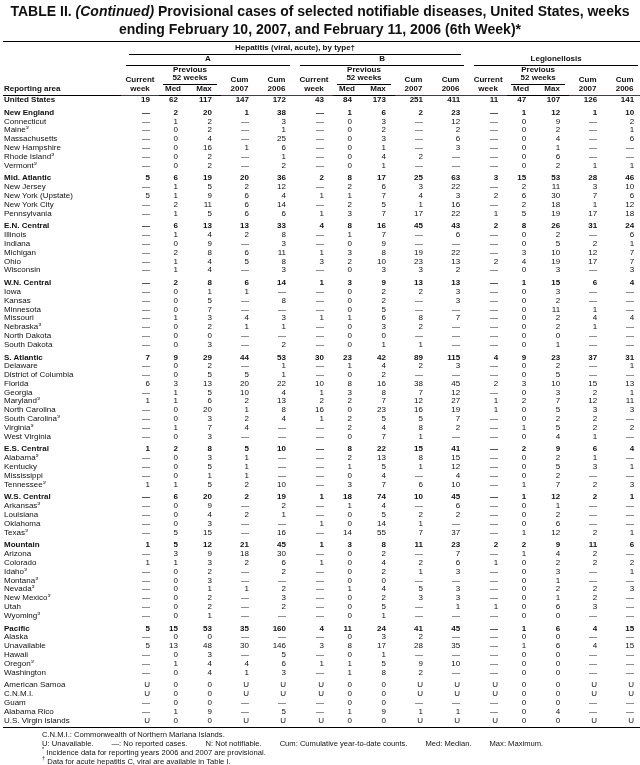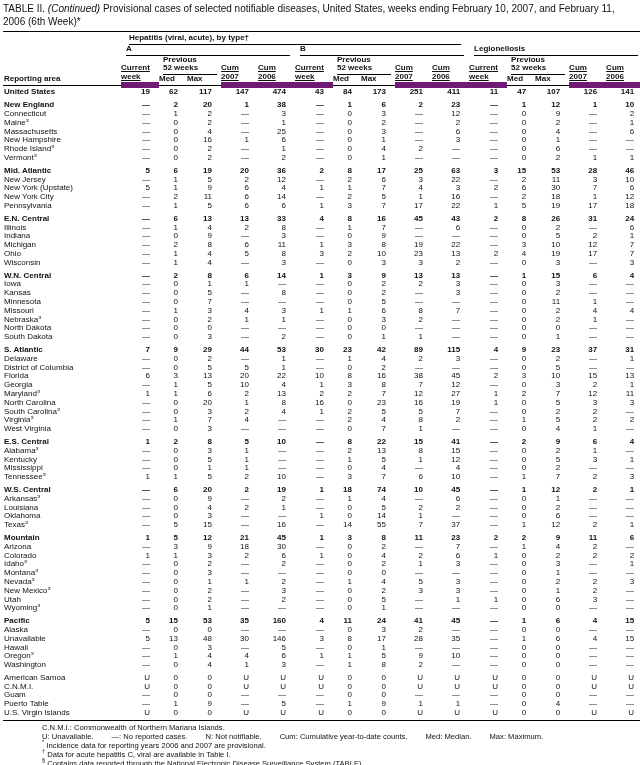--- a/index.html
+++ b/index.html
@@ -2,36 +2,36 @@
 <html><head>
 <meta charset="utf-8">
 <style>
   * { margin: 0; padding: 0; box-sizing: border-box; }
   html, body { background: #ffffff; }
   body {
     width: 640px; height: 765px;
     font-family: "Liberation Sans", "DejaVu Sans", sans-serif;
     color: #111; padding: 3px 3px 0 3px; overflow: hidden;
   }
-  .title { font-size: 10px; font-weight: normal; line-height: 1.25; letter-spacing: 0; }
+  .title { font-size: 14px; font-weight: bold; line-height: 1.25; letter-spacing: 0; text-align: center; }
   .title .cont { font-style: italic; }
 
   table.stats {
     width: 100%; border-collapse: collapse; table-layout: fixed;
     margin-top: 3px; border-top: 1.5px solid #000;
   }
   th, td { font-size: 8px; line-height: 8.8px; vertical-align: bottom; }
-  thead th { font-weight: bold; text-align: left; vertical-align: bottom; padding: 0; }
+  thead th { font-weight: bold; text-align: center; vertical-align: bottom; padding: 0; }
   th.area-th { text-align: left; vertical-align: bottom; border-bottom: 1px solid #000; padding-bottom: 1px; padding-left: 1px; }
   th.grp-hep { padding-top: 2px; }
   th.grp-hep > div { border-bottom: 1px solid #000; padding-bottom: 1px; margin: 0 8px; }
   th.grp > div { border-bottom: 1px solid #000; padding-bottom: 1px; margin: 0 5px; }
   th.noline { border: none; }
   .pre { white-space: pre-line; }
-  th.colh { border-bottom: 6px solid #701a75; padding-bottom: 1px; text-decoration: underline; }
+  th.colh { border-bottom: 1px solid #701a75; padding-bottom: 1px; }
   th.prevh { padding: 0; }
   th.prevh > div { border-bottom: 1px solid #000; padding-bottom: 1px; margin: 0 4px; }
   th.medmax { border-bottom: 1px solid #000; padding-bottom: 1px; }
 
   td.area { text-align: left; padding-left: 1px; white-space: nowrap; overflow: hidden; }
   td.num { text-align: right; padding-right: 9px; white-space: nowrap; }
   tr.bold td { font-weight: bold; }
   tr.section td { padding-top: 4px; }
   tbody tr:last-child td { border-bottom: 1.5px solid #000; padding-bottom: 2px; }
   sup { font-size: 5.5px; vertical-align: super; line-height: 0; }
@@ -124,21 +124,21 @@
       <th class="medmax">Max</th>
     </tr>
   </thead>
   <tbody>
       <tr class="bold">
         <td class="area">United States</td>
         <td class="num">19</td>
         <td class="num">62</td>
         <td class="num">117</td>
         <td class="num">147</td>
-        <td class="num">474</td>
+        <td class="num">172</td>
         <td class="num">43</td>
         <td class="num">84</td>
         <td class="num">173</td>
         <td class="num">251</td>
         <td class="num">411</td>
         <td class="num">11</td>
         <td class="num">47</td>
         <td class="num">107</td>
         <td class="num">126</td>
         <td class="num">141</td>
@@ -1289,21 +1289,21 @@
         <td class="num">0</td>
         <td class="num">—</td>
         <td class="num">—</td>
         <td class="num">—</td>
         <td class="num">0</td>
         <td class="num">0</td>
         <td class="num">—</td>
         <td class="num">—</td>
       </tr>
       <tr>
-        <td class="area">Puerto Table</td>
+        <td class="area">Alabama Rico</td>
         <td class="num">—</td>
         <td class="num">1</td>
         <td class="num">9</td>
         <td class="num">—</td>
         <td class="num">5</td>
         <td class="num">—</td>
         <td class="num">1</td>
         <td class="num">9</td>
         <td class="num">1</td>
         <td class="num">1</td>

